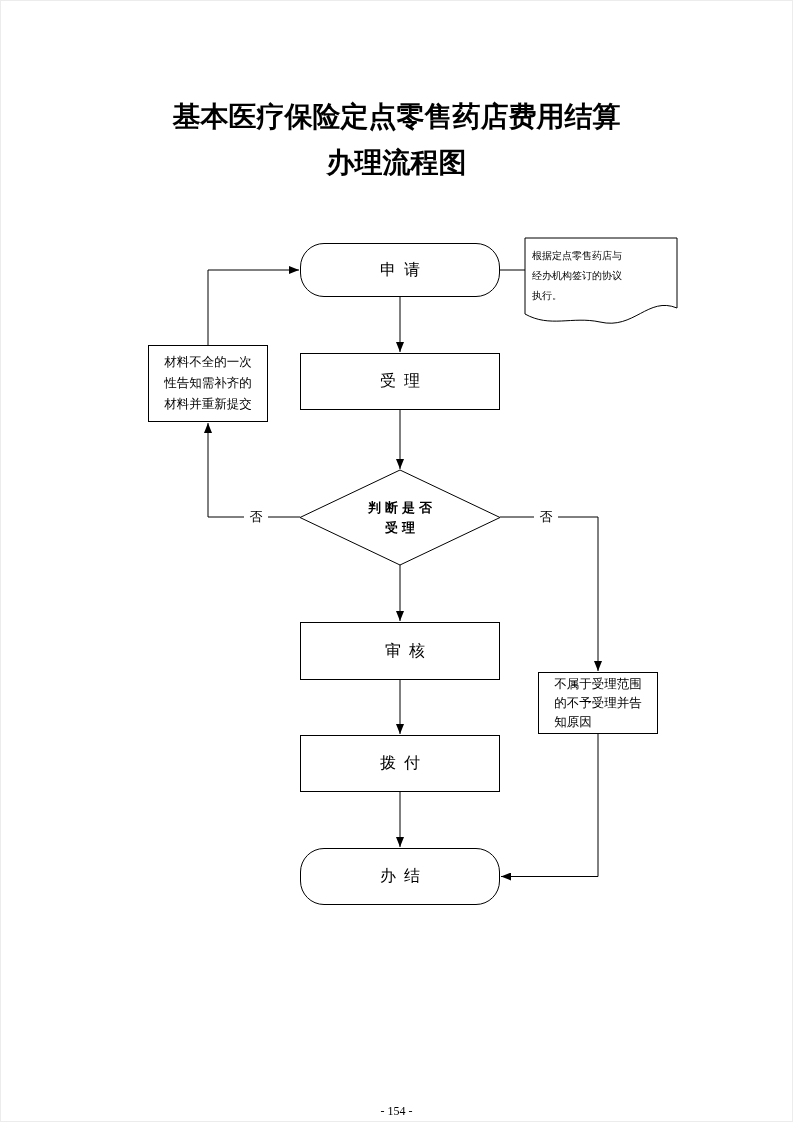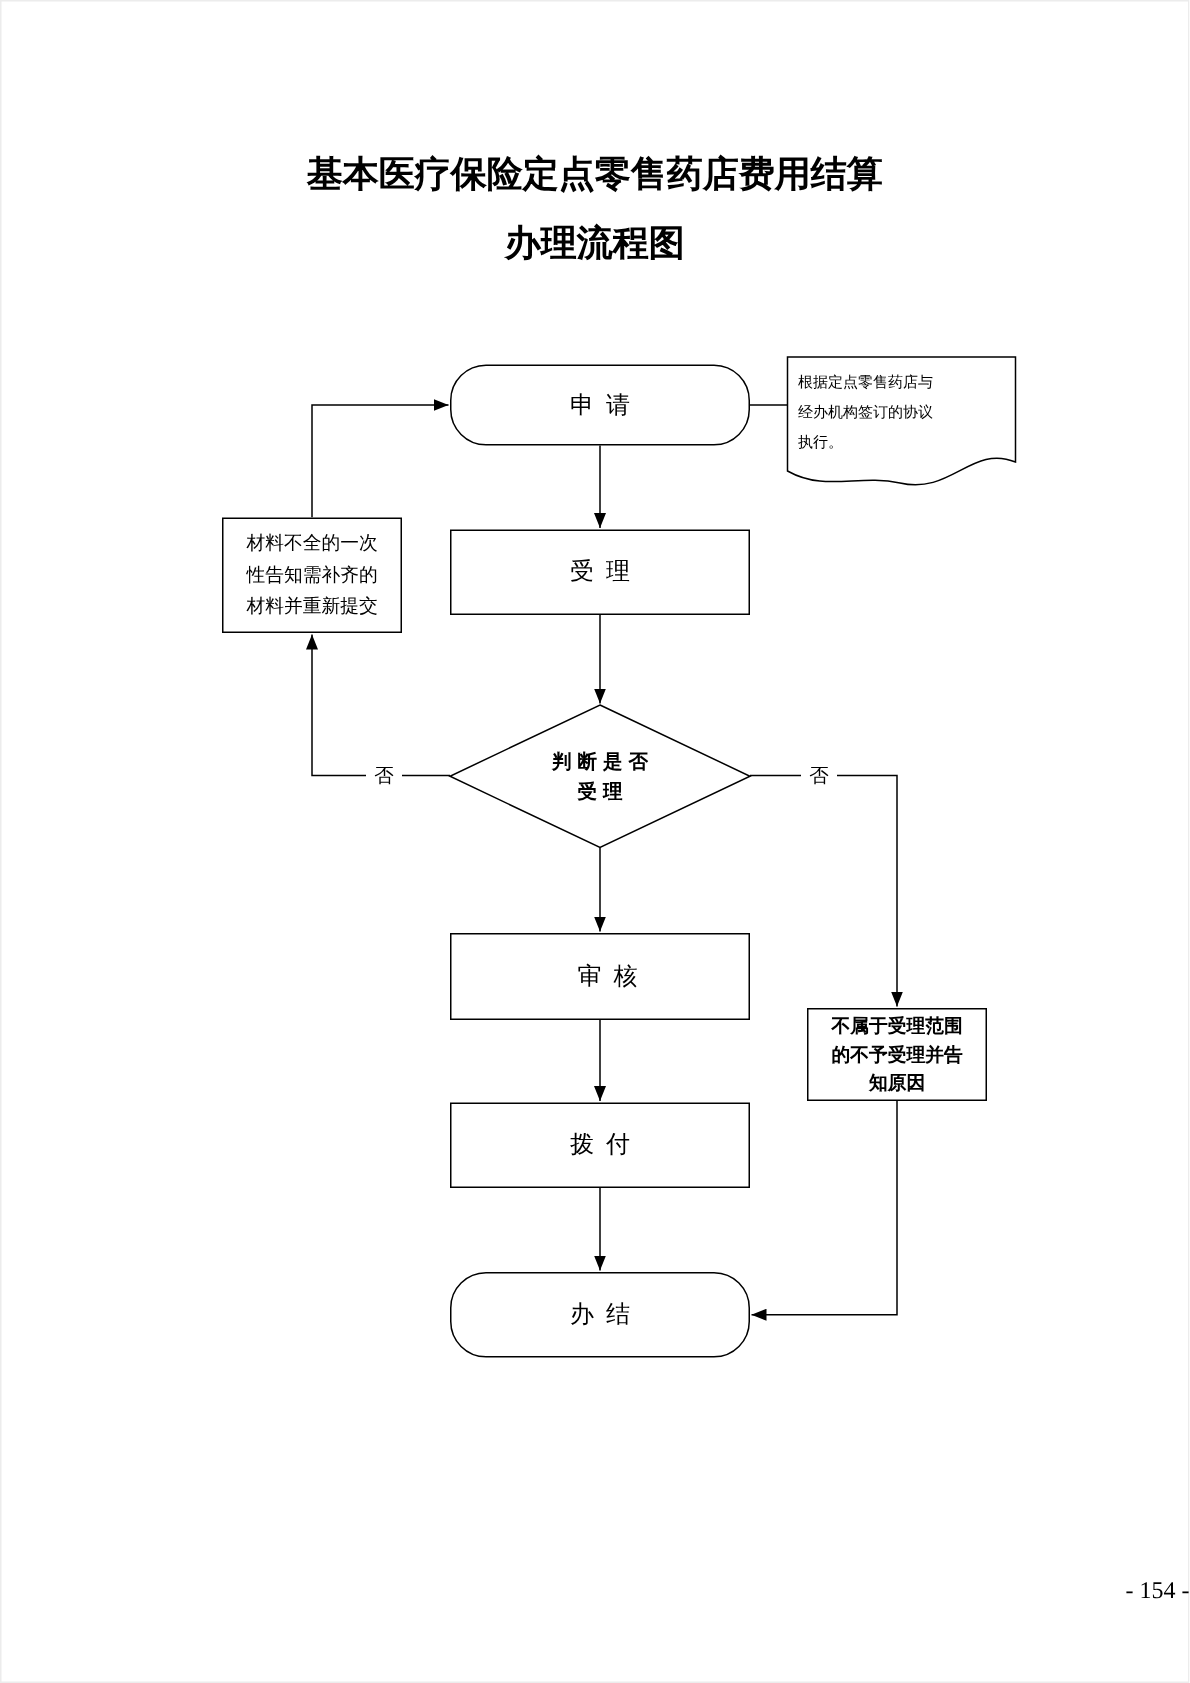--- a/index.html
+++ b/index.html
@@ -14,21 +14,21 @@
     box-shadow: inset 0 0 0 1px #ececec;
   }
   .title {
     position: absolute;
     top: 94px;
     left: 0;
     width: 100%;
     text-align: center;
     font-family: "Liberation Sans", sans-serif;
     font-weight: bold;
-    font-size: 24px;
+    font-size: 28px;
     line-height: 46px;
     white-space: pre-line;
   }
   .svg-layer {
     position: absolute;
     left: 0; top: 0;
     width: 793px; height: 1122px;
     pointer-events: none;
   }
   .box {
@@ -44,21 +44,21 @@
   .node-label {
     font-size: 16px;
     letter-spacing: 8px;
     padding-left: 8px;
     white-space: nowrap;
   }
   .small-text {
     font-size: 12.5px;
     line-height: 21px;
     white-space: pre-line;
-    text-align: center;
+    text-align: left;
   }
   .right-note-text { line-height: 19px; }
   .diamond-text {
     position: absolute;
     left: 300px; top: 470px;
     width: 200px; height: 95px;
     display: flex;
     align-items: center;
     justify-content: center;
     font-size: 13px;
@@ -82,25 +82,25 @@
   .no-label {
     position: absolute;
     width: 24px; height: 22px;
     line-height: 22px;
     text-align: center;
     background: #fff;
     font-size: 13px;
   }
   .page-number {
     position: absolute;
-    top: 1052px;
+    top: 1104px;
     left: 0;
     width: 100%;
-    text-align: right;
-    font-size: 16px;
+    text-align: center;
+    font-size: 12px;
   }
 </style>
 </head>
 <body>
 
 <div class="page">
 
   <div class="title">基本医疗保险定点零售药店费用结算
 办理流程图</div>
 
@@ -152,21 +152,21 @@
   <div class="box rounded" style="left:300px; top:848px; width:200px; height:57px;">
     <span class="node-label">办结</span>
   </div>
 
   <div class="box" style="left:148px; top:345px; width:120px; height:77px;">
     <span class="small-text">材料不全的一次
 性告知需补齐的
 材料并重新提交</span>
   </div>
 
-  <div class="box" style="left:538px; top:672px; width:120px; height:62px;font-weight:bold;">
+  <div class="box" style="left:538px; top:672px; width:120px; height:62px;">
     <span class="small-text right-note-text">不属于受理范围
 的不予受理并告
 知原因</span>
   </div>
 
   <div class="note-text">根据定点零售药店与
 经办机构签订的协议
 执行。</div>
 
   <div class="no-label" style="left:244px; top:506px;">否</div>

